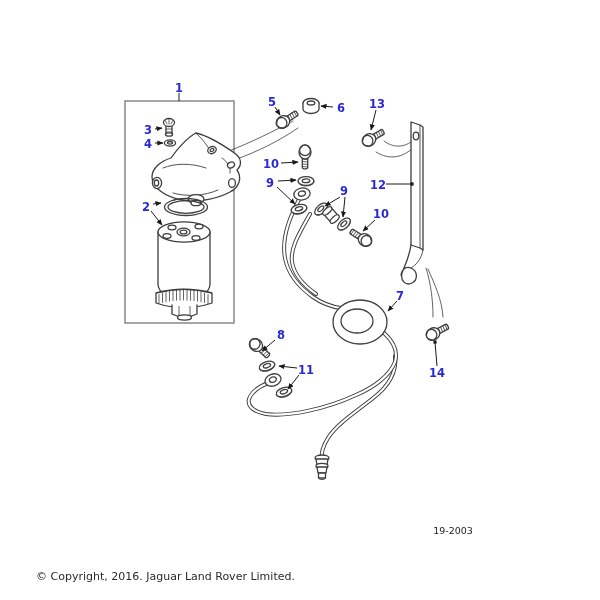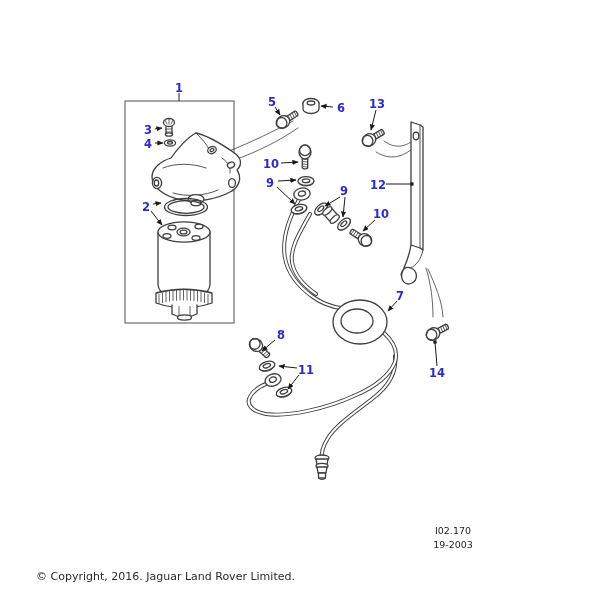--- a/index.html
+++ b/index.html
@@ -226,19 +226,18 @@
         <line x1="386" y1="184" x2="412" y2="184" class="leader" marker-end="url(#m-dot)"></line>
         <text x="378" y="185" text-anchor="middle" dominant-baseline="central" class="callout">12</text>
         <line x1="376" y1="110" x2="371" y2="130" class="leader" marker-end="url(#m-arrow)"></line>
         <text x="377" y="104" text-anchor="middle" dominant-baseline="central" class="callout">13</text>
         <line x1="437" y1="366" x2="435" y2="342" class="leader" marker-end="url(#m-dot)"></line>
         <text x="437" y="373" text-anchor="middle" dominant-baseline="central" class="callout">14</text>
       </g>
 </svg>
 
 <div class="refblock">
-  <div>I02.170</div>
   <div>19-2003</div>
 </div>
 
 <div class="copyright">© Copyright, 2016. Jaguar Land Rover Limited.</div>
 
 </div>
 
 </body></html>

